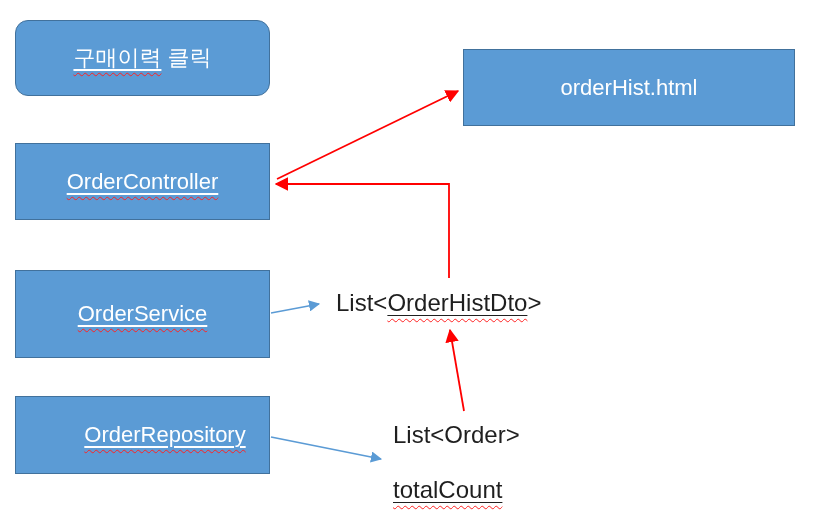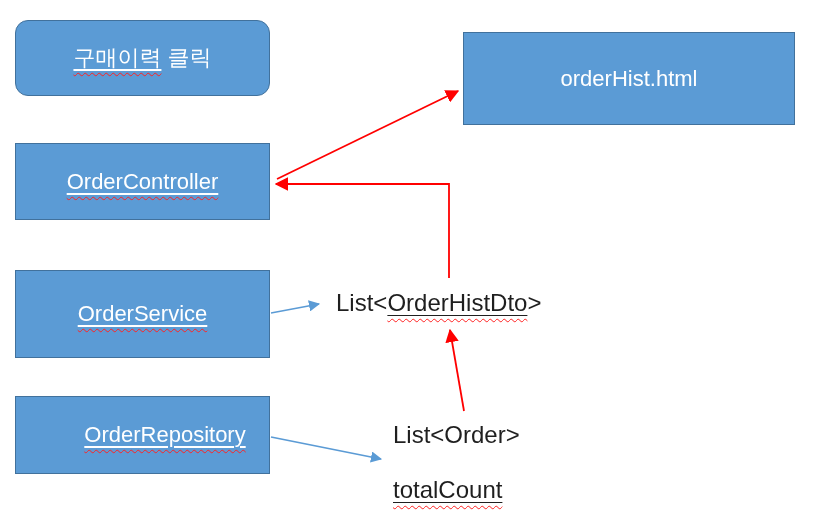--- a/index.html
+++ b/index.html
@@ -46,21 +46,21 @@
     position: absolute;
     color: #1f1f1f;
     font-size: 24px;
     line-height: 28px;
     white-space: nowrap;
   }
   #b-purchase   { left: 15px;  top: 20px;  width: 255px; height: 76px; border-radius: 13px; }
   #b-controller { left: 15px;  top: 143px; width: 255px; height: 77px; justify-content: center; }
   #b-service    { left: 15px;  top: 270px; width: 255px; height: 88px; }
   #b-repository { left: 15px;  top: 396px; width: 255px; height: 78px; padding-left: 45px; }
-  #b-orderhist  { left: 463px; top: 32px;  width: 332px; height: 93px; }
+  #b-orderhist  { left: 463px; top: 49px;  width: 332px; height: 77px; }
   #t-listhist   { left: 336px; top: 289px; }
   #t-listorder  { left: 393px; top: 421px; }
   #t-totalcount { left: 393px; top: 476px; }
   svg.arrows {
     position: absolute;
     left: 0;
     top: 0;
     pointer-events: none;
   }
 </style>

